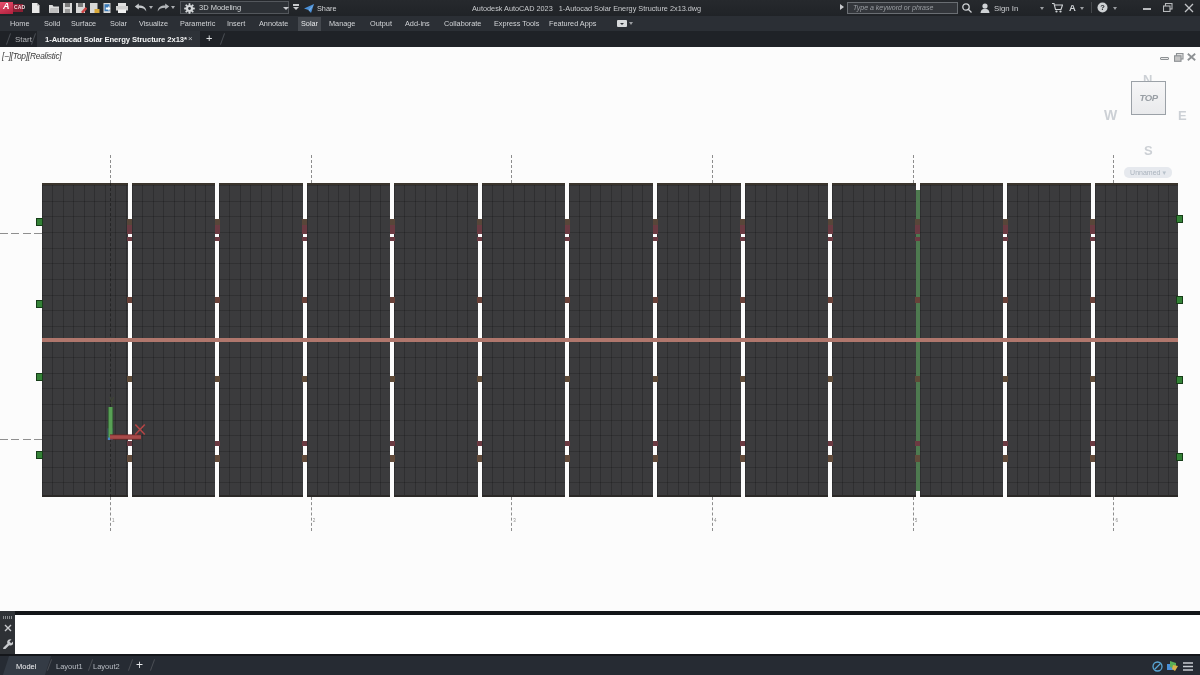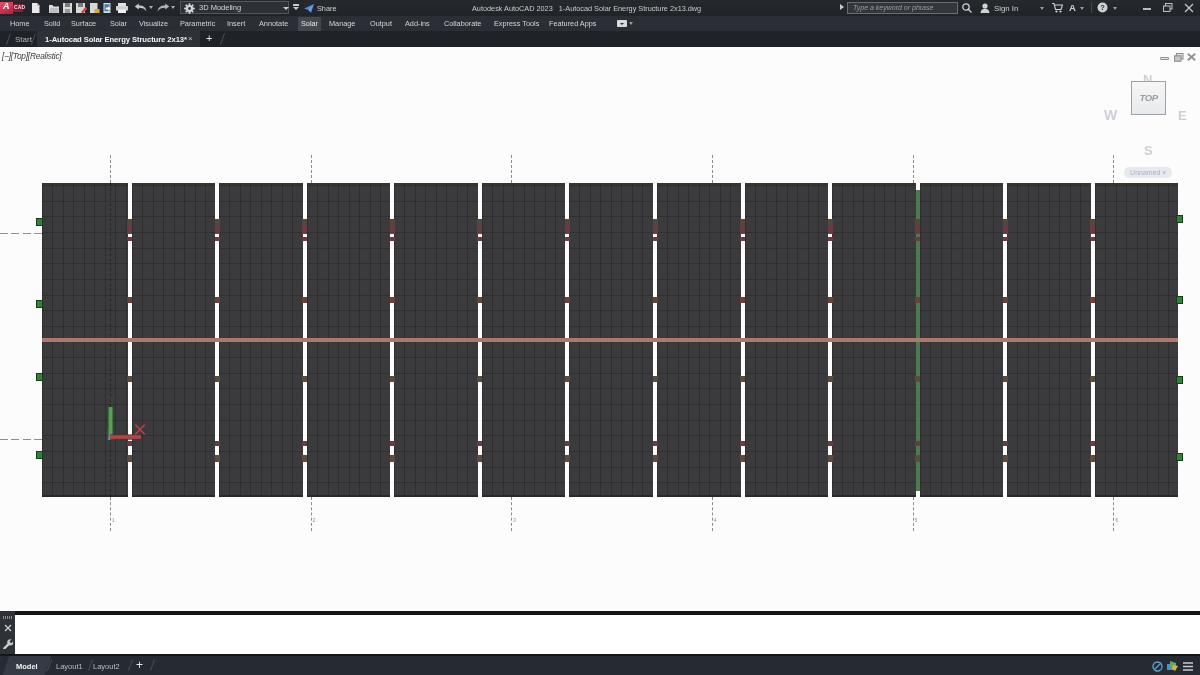--- a/index.html
+++ b/index.html
@@ -375,21 +375,21 @@
 <div class="abs" style="left:3px;top:5px;width:9px;height:3px;background:repeating-linear-gradient(90deg,#8a8d90 0 1px,transparent 1px 2px);"></div>
 <svg class="abs" style="left:4px;top:13px" width="8" height="8" viewBox="0 0 8 8">
         <path d="M1 1 L7 7 M7 1 L1 7" stroke="#c8cacd" stroke-width="1.4"></path>
       </svg>
 <svg class="abs" style="left:2px;top:27px" width="11" height="11" viewBox="0 0 11 11">
         <path d="M9.5 1.5 a3 3 0 0 0 -4 4 L1.5 9.5 a1.2 1.2 0 0 0 1.7 1.7 L7.2 7.2 a3 3 0 0 0 4 -4 l-2 2 l-1.8 -1.8 Z" fill="#c8cacd"></path>
       </svg>
 </div>
 <div id="status">
 <div class="abs" style="left:6px;top:0;width:42px;height:19px;background:#343b45;transform:skewX(-18deg);"></div>
-<div class="stxt" style="left:16px;font-weight:bold;color:#f0f1f3;">Model</div>
+<div class="stxt" style="left:16px;font-weight:normal;color:#f0f1f3;">Model</div>
 <div class="slash" style="left:49px;top:3px;"></div>
 <div class="stxt" style="left:56px;">Layout1</div>
 <div class="slash" style="left:90px;top:3px;"></div>
 <div class="stxt" style="left:93px;">Layout2</div>
 <div class="slash" style="left:130px;top:3px;"></div>
 <div class="stxt" style="left:136px;font-size:12px;top:2px;color:#e8eaec;">+</div>
 <div class="slash" style="left:152px;top:3px;"></div>
 <svg class="abs" style="left:1152px;top:5px" width="11" height="11" viewBox="0 0 11 11">
         <circle cx="5.5" cy="5.5" r="4.5" fill="none" stroke="#5aa7d6" stroke-width="1.3"></circle>
         <path d="M2.5 8.5 L8.5 2.5" stroke="#5aa7d6" stroke-width="1.3"></path>

